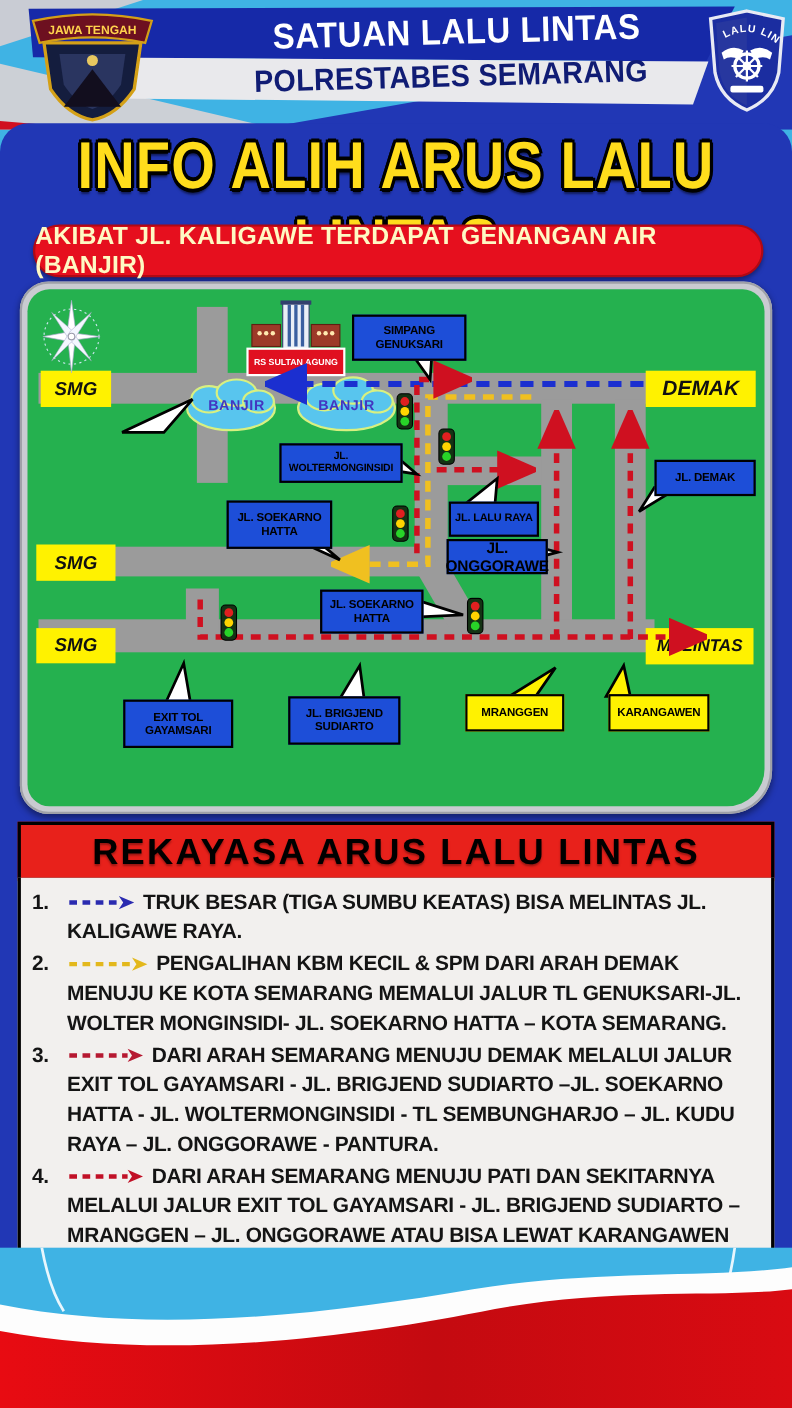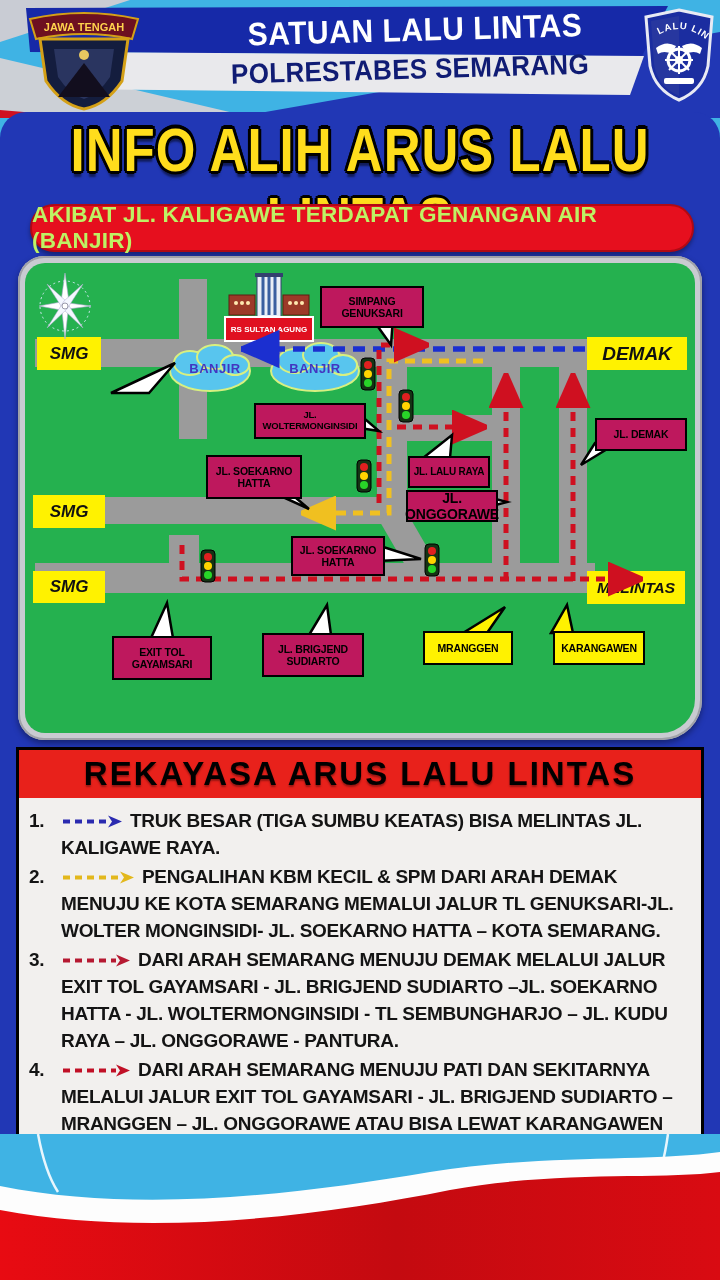--- a/index.html
+++ b/index.html
@@ -16,32 +16,32 @@
 
   
   #panel{left:0;top:112px;width:720px;height:1028px;background:#2137b5;
     border-radius:26px 26px 0 0;}
   #title{left:0;top:126px;width:720px;text-align:center;color:#ffdd1c;
     font-weight:900;font-size:51px;letter-spacing:1px;transform:scaleY(1.18);
     text-shadow:-3px 0 #000,3px 0 #000,0 -3px #000,0 3px #000,
       -2px -2px #000,2px 2px #000,-2px 2px #000,2px -2px #000,0 5px 2px rgba(0,0,0,.5);}
   #subtitle{left:30px;top:204px;width:660px;height:44px;background:#e60f1e;
     border:2px solid #b00914;border-radius:24px;display:flex;align-items:center;
-    justify-content:center;color:#bef264;font-weight:700;font-size:22.5px;letter-spacing:.2px;
+    justify-content:center;color:#fef9c3;font-weight:700;font-size:22.5px;letter-spacing:.2px;
     box-shadow:0 3px 4px rgba(0,0,0,.35);}
 
   
   #map{left:18px;top:256px;width:684px;height:484px;background:#c9cbd1;
     border-radius:26px 26px 40px 26px;box-shadow:inset 0 0 0 2px #9fa1a8,0 3px 6px rgba(0,0,0,.4);}
   #map-green{left:7px;top:7px;width:670px;height:470px;background:#25b14f;
     border-radius:20px 20px 34px 20px;overflow:hidden;}
   .road{position:absolute;background:#9b9b9b;z-index:1;}
   .ylabel{position:absolute;background:#fff200;color:#111;font-weight:900;font-style:italic;
     display:flex;align-items:center;justify-content:center;z-index:2;}
-  .callout{position:absolute;background:#be185d;border:2.5px solid #000;color:#000;
+  .callout{position:absolute;background:#1d4ed8;border:2.5px solid #000;color:#000;
     font-weight:800;font-size:10.5px;line-height:1.15;text-align:center;display:flex;
     align-items:center;justify-content:center;letter-spacing:-.2px;z-index:7;padding:1px;}
   .callout.yellow{background:#fff200;}
   .tlight{position:absolute;z-index:5;}
   .layer{position:absolute;left:0;top:0;z-index:4;}
   .cloud-text{position:absolute;z-index:3;color:#4336c0;font-weight:900;font-size:13px;
     letter-spacing:.5px;text-align:center;}
 
   
   #rules-head{left:16px;top:747px;width:688px;height:54px;background:#e8211b;

